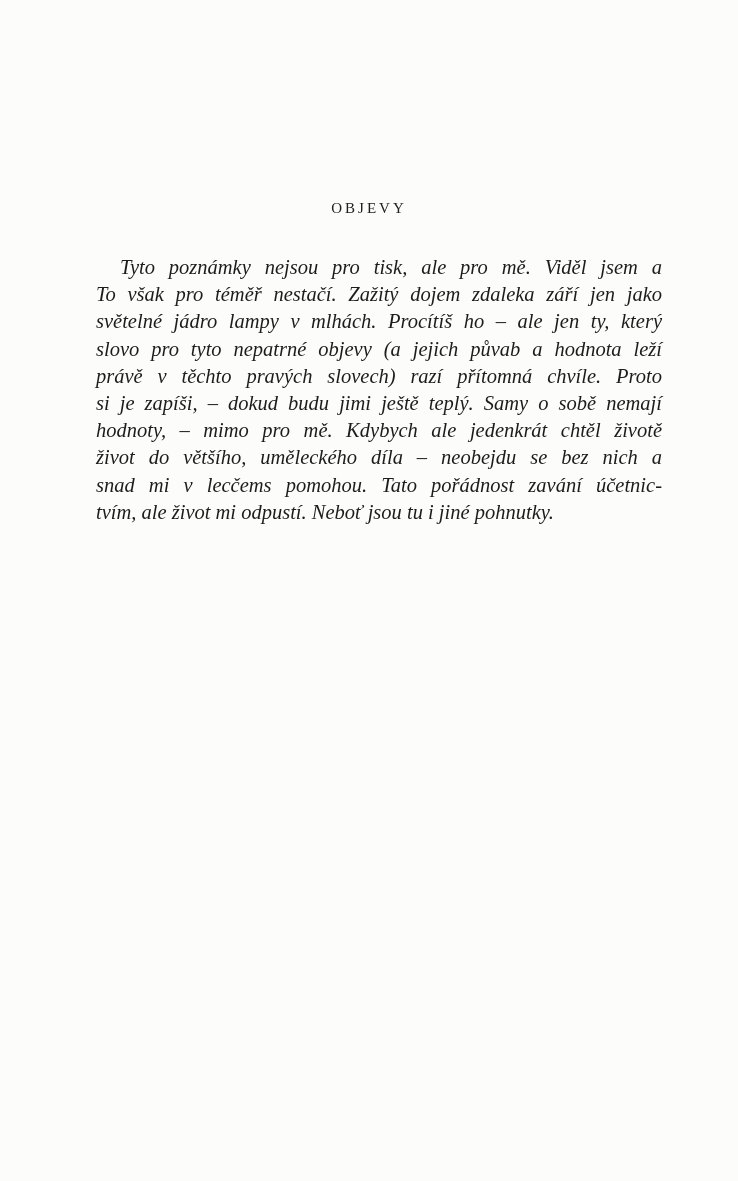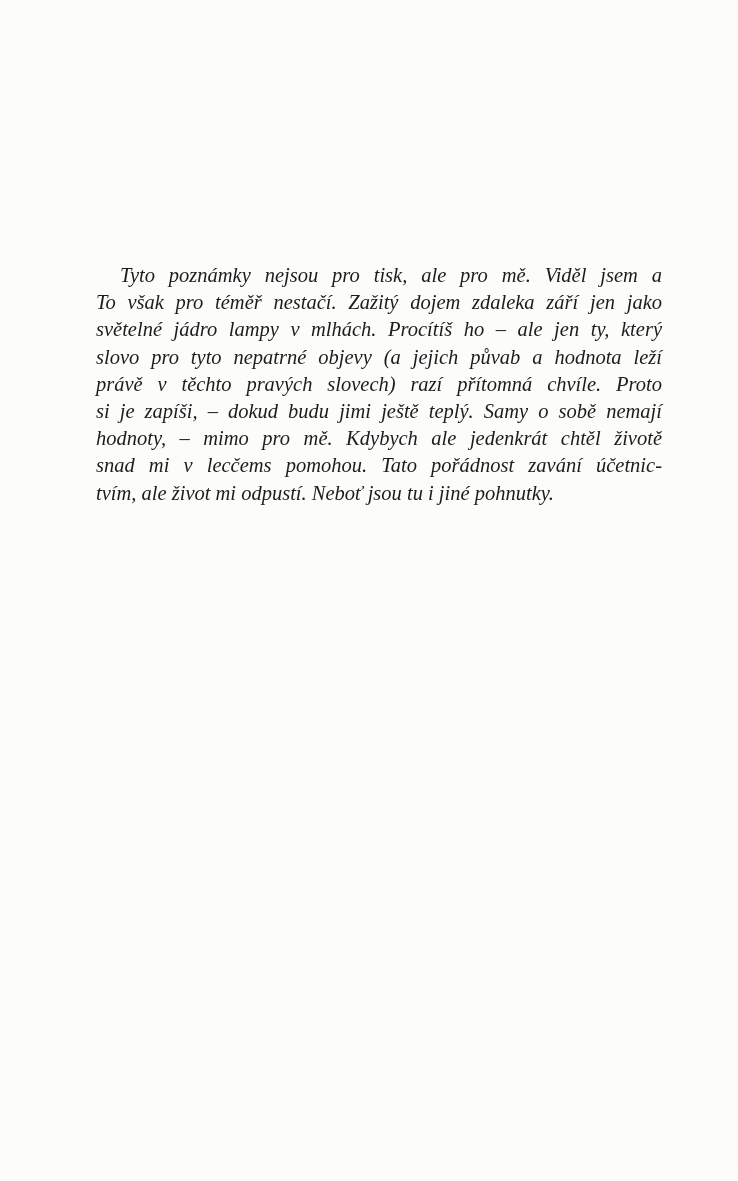--- a/index.html
+++ b/index.html
@@ -30,44 +30,45 @@
       color: #202020;
     }
     .body-text {
       position: absolute;
       top: 254px;
       left: 96px;
       width: 566px;
       font-style: italic;
       font-size: 20.5px;
       line-height: 27.2px;
-      margin-top: 8px;
     }
     .line {
       display: block;
       white-space: nowrap;
       text-align: justify;
       text-align-last: justify;
     }
     .line.first {
       padding-left: 24px;
     }
     .line.last {
       text-align-last: left;
     }
   </style>
 </head>
 <body>
 
 <div class="page">
+  <div class="title">OBJEVY</div>
 
   <div class="body-text">
     <span class="line first">Tyto poznámky nejsou pro tisk, ale pro mě. Viděl jsem a</span>
     <span class="line">To však pro téměř nestačí. Zažitý dojem zdaleka září jen jako</span>
     <span class="line">světelné jádro lampy v mlhách. Procítíš ho – ale jen ty, který</span>
     <span class="line">slovo pro tyto nepatrné objevy (a jejich půvab a hodnota leží</span>
     <span class="line">právě v těchto pravých slovech) razí přítomná chvíle. Proto</span>
     <span class="line">si je zapíši, – dokud budu jimi ještě teplý. Samy o sobě nemají</span>
     <span class="line">hodnoty, – mimo pro mě. Kdybych ale jedenkrát chtěl životě</span>
+    <span class="line">život do většího, uměleckého díla – neobejdu se bez nich a</span>
     <span class="line">snad mi v lecčems pomohou. Tato pořádnost zavání účetnic-</span>
     <span class="line last">tvím, ale život mi odpustí. Neboť jsou tu i jiné pohnutky.</span>
   </div>
 </div>
 
 </body></html>

